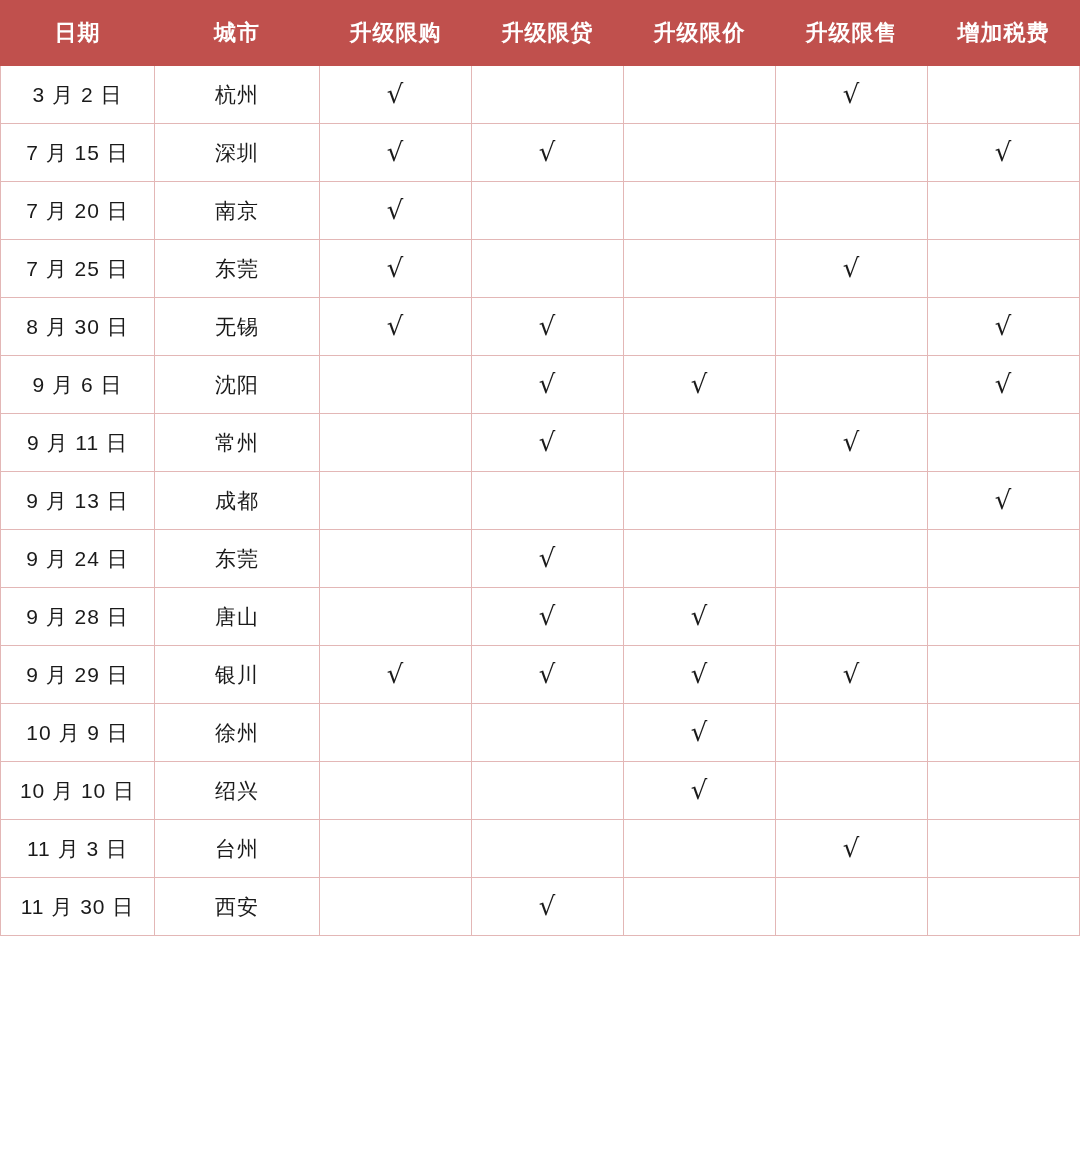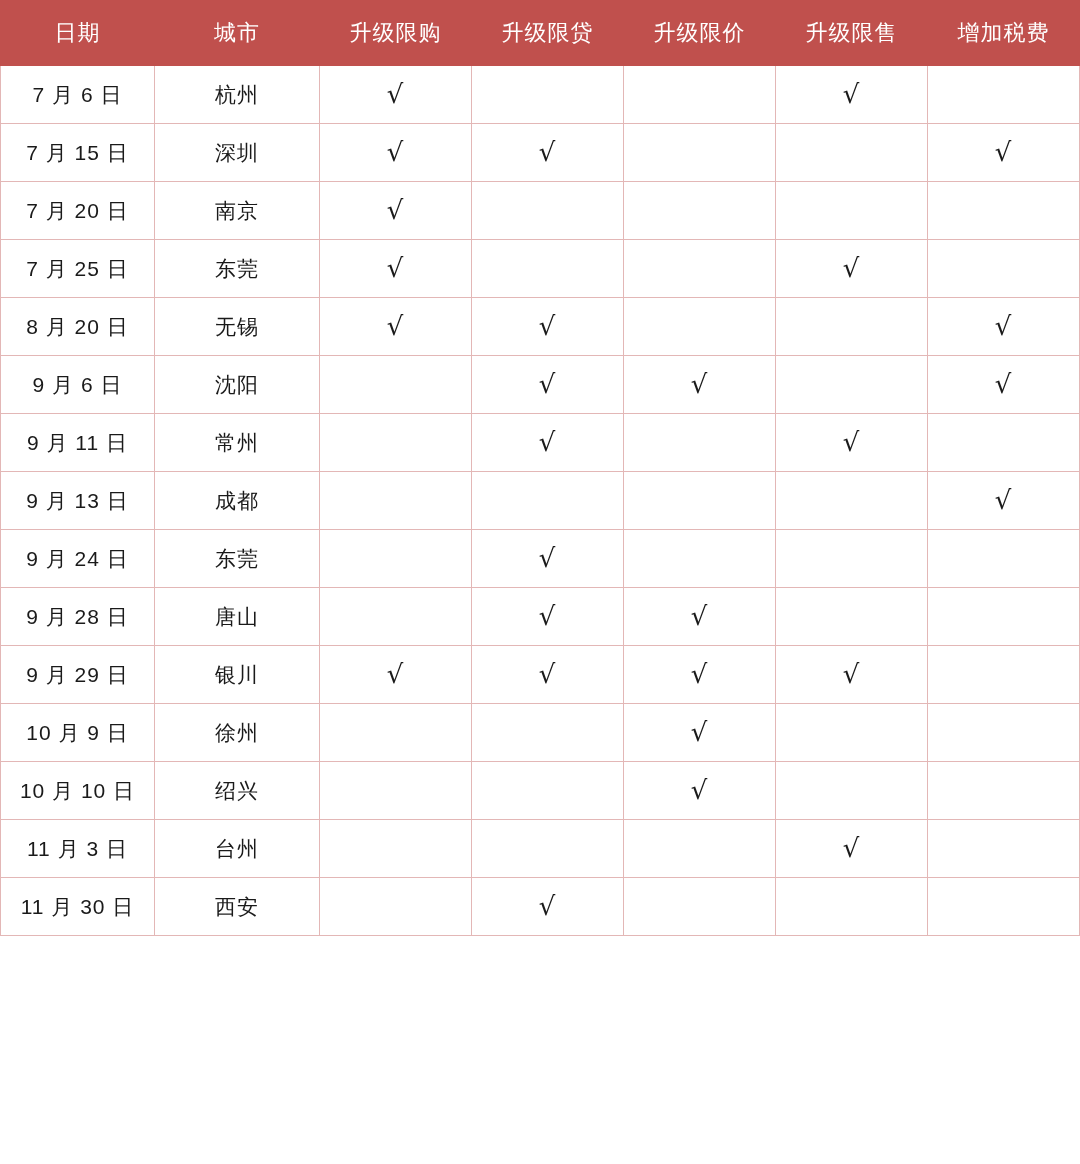--- a/index.html
+++ b/index.html
@@ -21,21 +21,21 @@
     width: 1080px;
     table-layout: fixed;
   }
   table.policy-table col.c-date   { width: 154px; }
   table.policy-table col.c-city   { width: 165px; }
   table.policy-table col.c-mark   { width: 152px; }
   table.policy-table thead th {
     background: #c0504d;
     color: #ffffff;
     font-size: 22px;
-    font-weight: normal;
+    font-weight: bold;
     height: 62px;
     text-align: center;
     vertical-align: middle;
     border: 1px solid #c0504d;
     letter-spacing: 1px;
   }
   table.policy-table tbody td {
     height: 55px;
     text-align: center;
     vertical-align: middle;
@@ -79,21 +79,21 @@
         <th>城市</th>
         <th>升级限购</th>
         <th>升级限贷</th>
         <th>升级限价</th>
         <th>升级限售</th>
         <th>增加税费</th>
       </tr>
     </thead>
     <tbody id="table-body">
         <tr>
-          <td>7 月 6 日</td>
+          <td>3 月 2 日</td>
           <td>杭州</td>
           <td><span class="check">√</span></td>
           <td></td>
           <td></td>
           <td><span class="check">√</span></td>
           <td></td>
         </tr>
         <tr>
           <td>7 月 15 日</td>
           <td class="city-highlight">深圳</td>
@@ -115,21 +115,21 @@
         <tr>
           <td>7 月 25 日</td>
           <td>东莞</td>
           <td><span class="check">√</span></td>
           <td></td>
           <td></td>
           <td><span class="check">√</span></td>
           <td></td>
         </tr>
         <tr>
-          <td>8 月 20 日</td>
+          <td>8 月 30 日</td>
           <td>无锡</td>
           <td><span class="check">√</span></td>
           <td><span class="check">√</span></td>
           <td></td>
           <td></td>
           <td><span class="check">√</span></td>
         </tr>
         <tr>
           <td>9 月 6 日</td>
           <td>沈阳</td>

